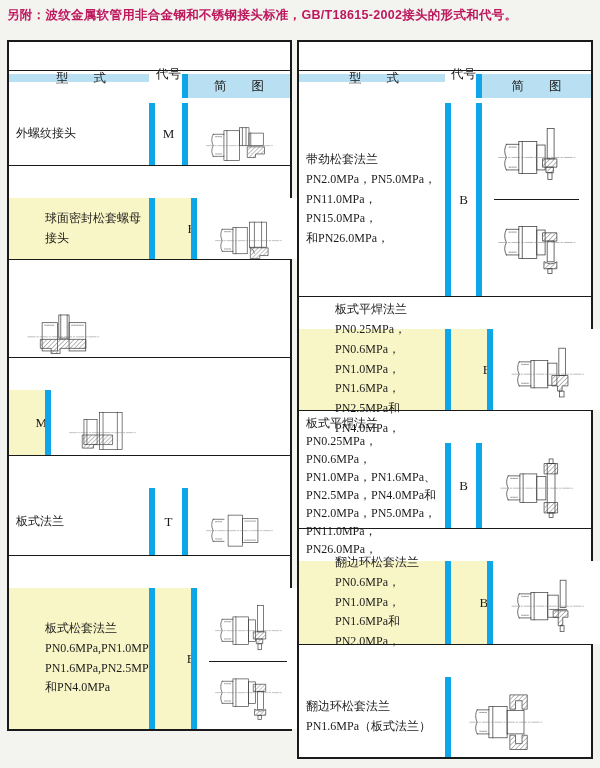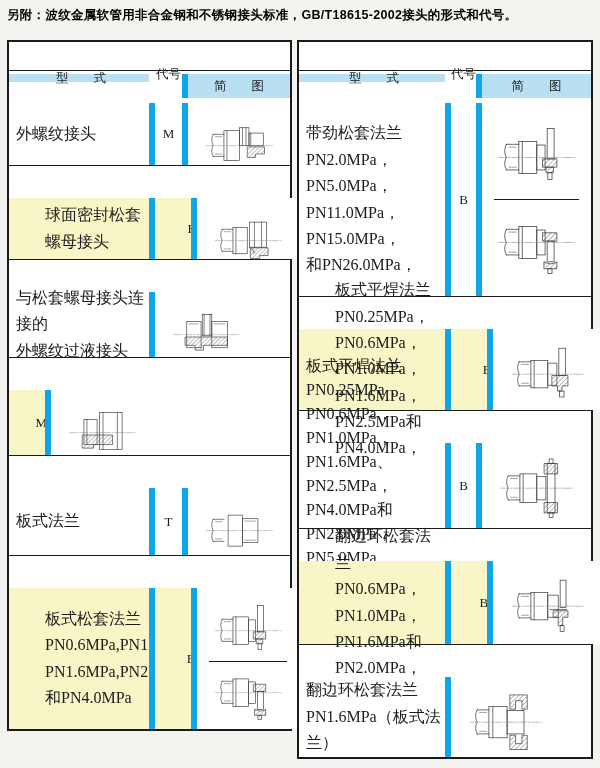--- a/index.html
+++ b/index.html
@@ -8,40 +8,40 @@
     background:#f3f3f0;
     font-family:"Liberation Serif", serif;
     color:#1b1b1b;
     position:relative;
     overflow:hidden;
   }
   .page-title {
     position:absolute; left:7px; top:7px; width:588px;
     font-family:"Liberation Sans", sans-serif;
     font-weight:700; font-size:12.5px; letter-spacing:0.3px;
-    color:#000000;
+    color:#be185d;
   }
   .tables {
     position:absolute; left:7px; top:40px;
     display:flex; align-items:flex-start;
   }
   .tbl {
     border:2px solid #1a1a1a;
     background:#fff;
     display:flex; flex-direction:column;
   }
   .tbl.left  { width:285px; margin-right:5px; }
   .tbl.right { width:296px; }
   .row { display:flex; flex:none; }
   .row + .row { border-top:1px solid #1a1a1a; }
   .cell { flex:none; display:flex; align-items:center;margin-top:32px; }
   .cell + .cell { border-left:6px solid #0ea5e9; }
   .type-cell {
     padding:4px 3px 4px 7px;
-    font-size:16px; line-height:1.65;
+    font-size:12px; line-height:1.65;
     white-space:pre-line;
   }
   .code-cell { justify-content:center; font-size:13px; }
   .diag-cell { background:#fff; flex-direction:column; align-items:stretch; padding:12px; }
   .hdr .cell {
     background:#b9e0f2; justify-content:center;
     font-size:12.5px; font-weight:400; white-space:pre;
   }
   .hl { background:#f8f6c6;padding-left:36px; }
   .tbl.left  .type-cell { width:140px; }
@@ -124,22 +124,20 @@
               <line x1="81" y1="17" x2="81" y2="59"></line>
               <path d="M61 59 q8 4 8 10"></path>
               <path class="h" d="M63 60 h29 v13 h-14 v5 h-15 z"></path>
               <line class="cl" x1="4" y1="48" x2="114" y2="48"></line>
             </svg>
           </div>
         </div>
     </div>
 
     <div class="row" style="height:98px">
-      <div class="cell type-cell">与松套螺母接头连接的
-外螺纹过液接头</div>
       <div class="cell diag-cell">
           <div class="one">
             <svg viewBox="0 0 118 96" preserveAspectRatio="xMidYMid meet">
               <rect x="26" y="26" width="24" height="44"></rect>
               <line x1="30" y1="30" x2="46" y2="30" class="dot"></line>
               <rect x="52" y="14" width="16" height="36"></rect>
               <path d="M55 14 v36 M65 14 v36"></path>
               <rect x="68" y="26" width="26" height="44"></rect>
               <line x1="72" y1="30" x2="90" y2="30" class="dot"></line>
               <path class="h" d="M24 52 h70 v14 h-40 v8 h-14 v-8 h-16 z"></path>

